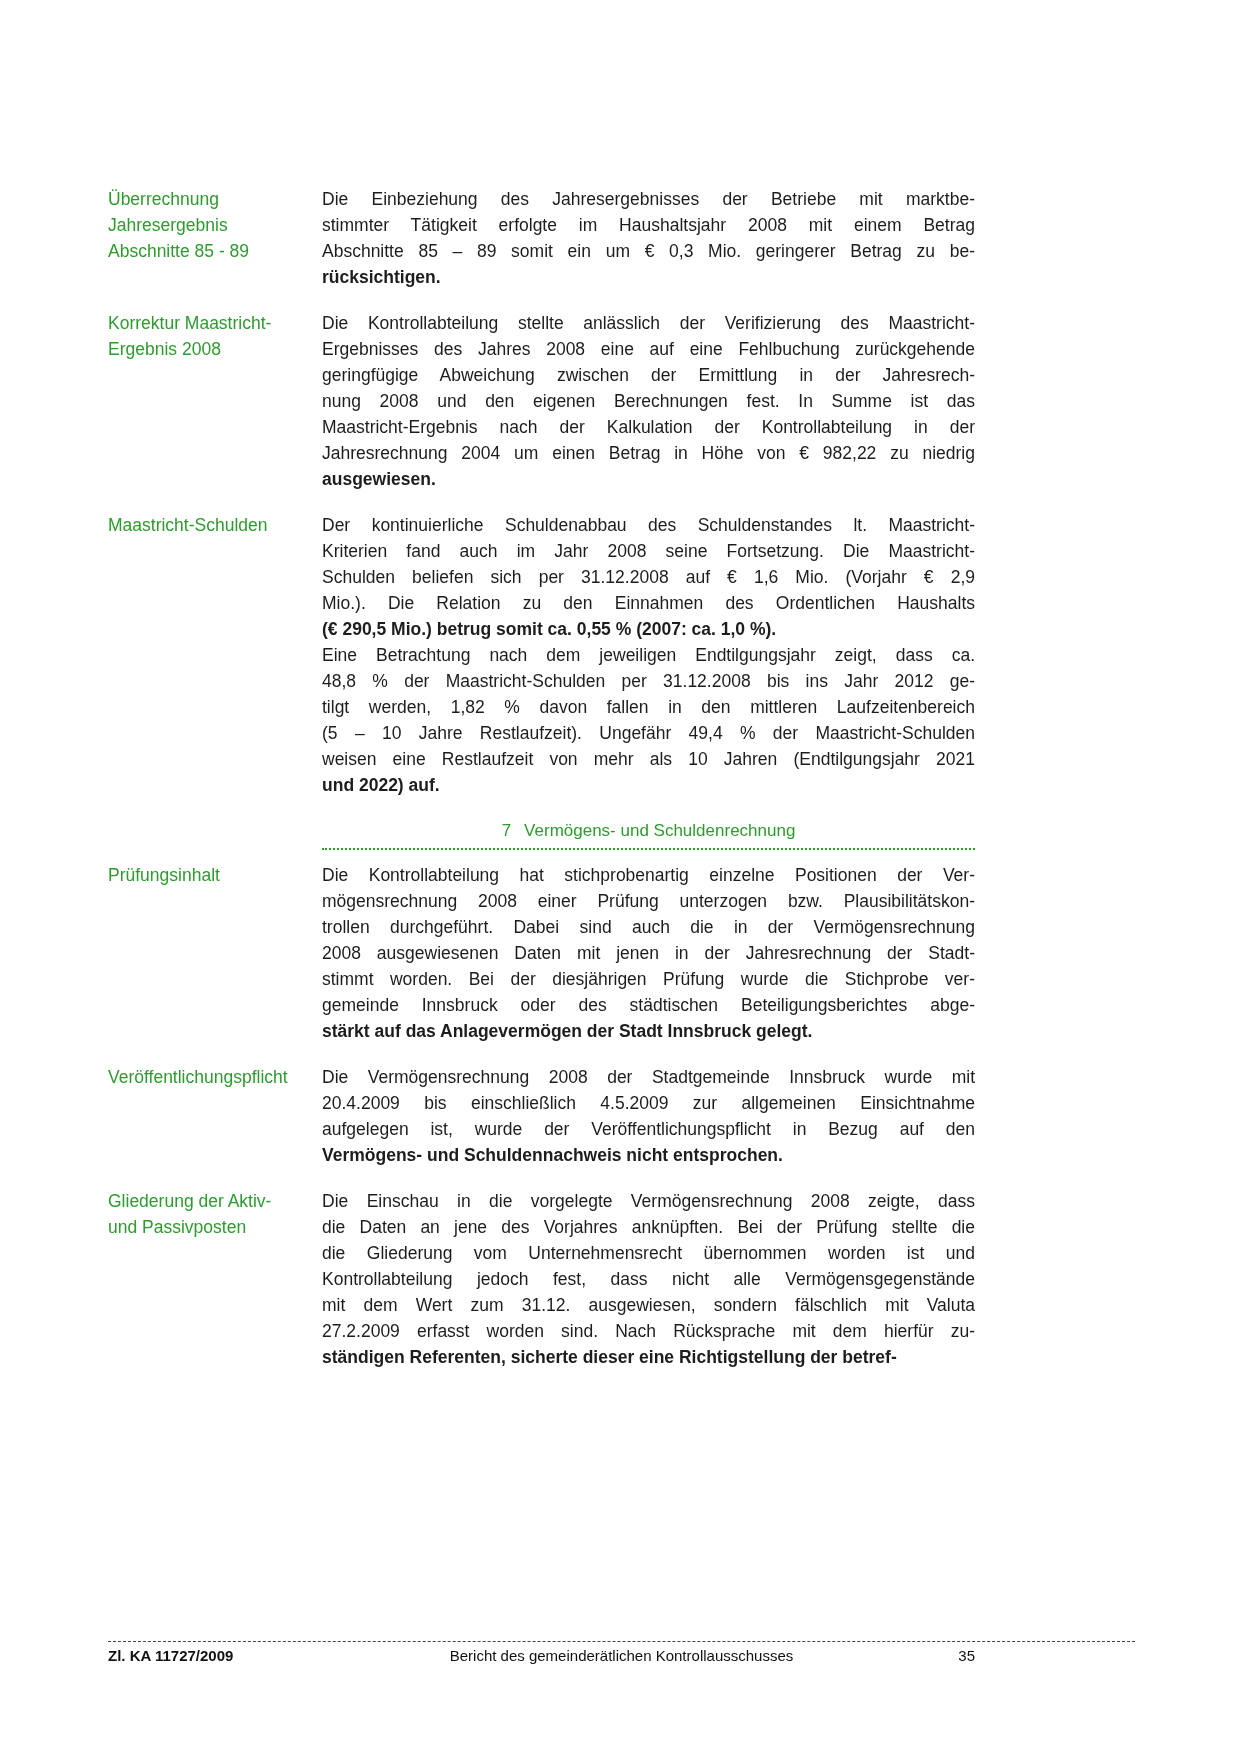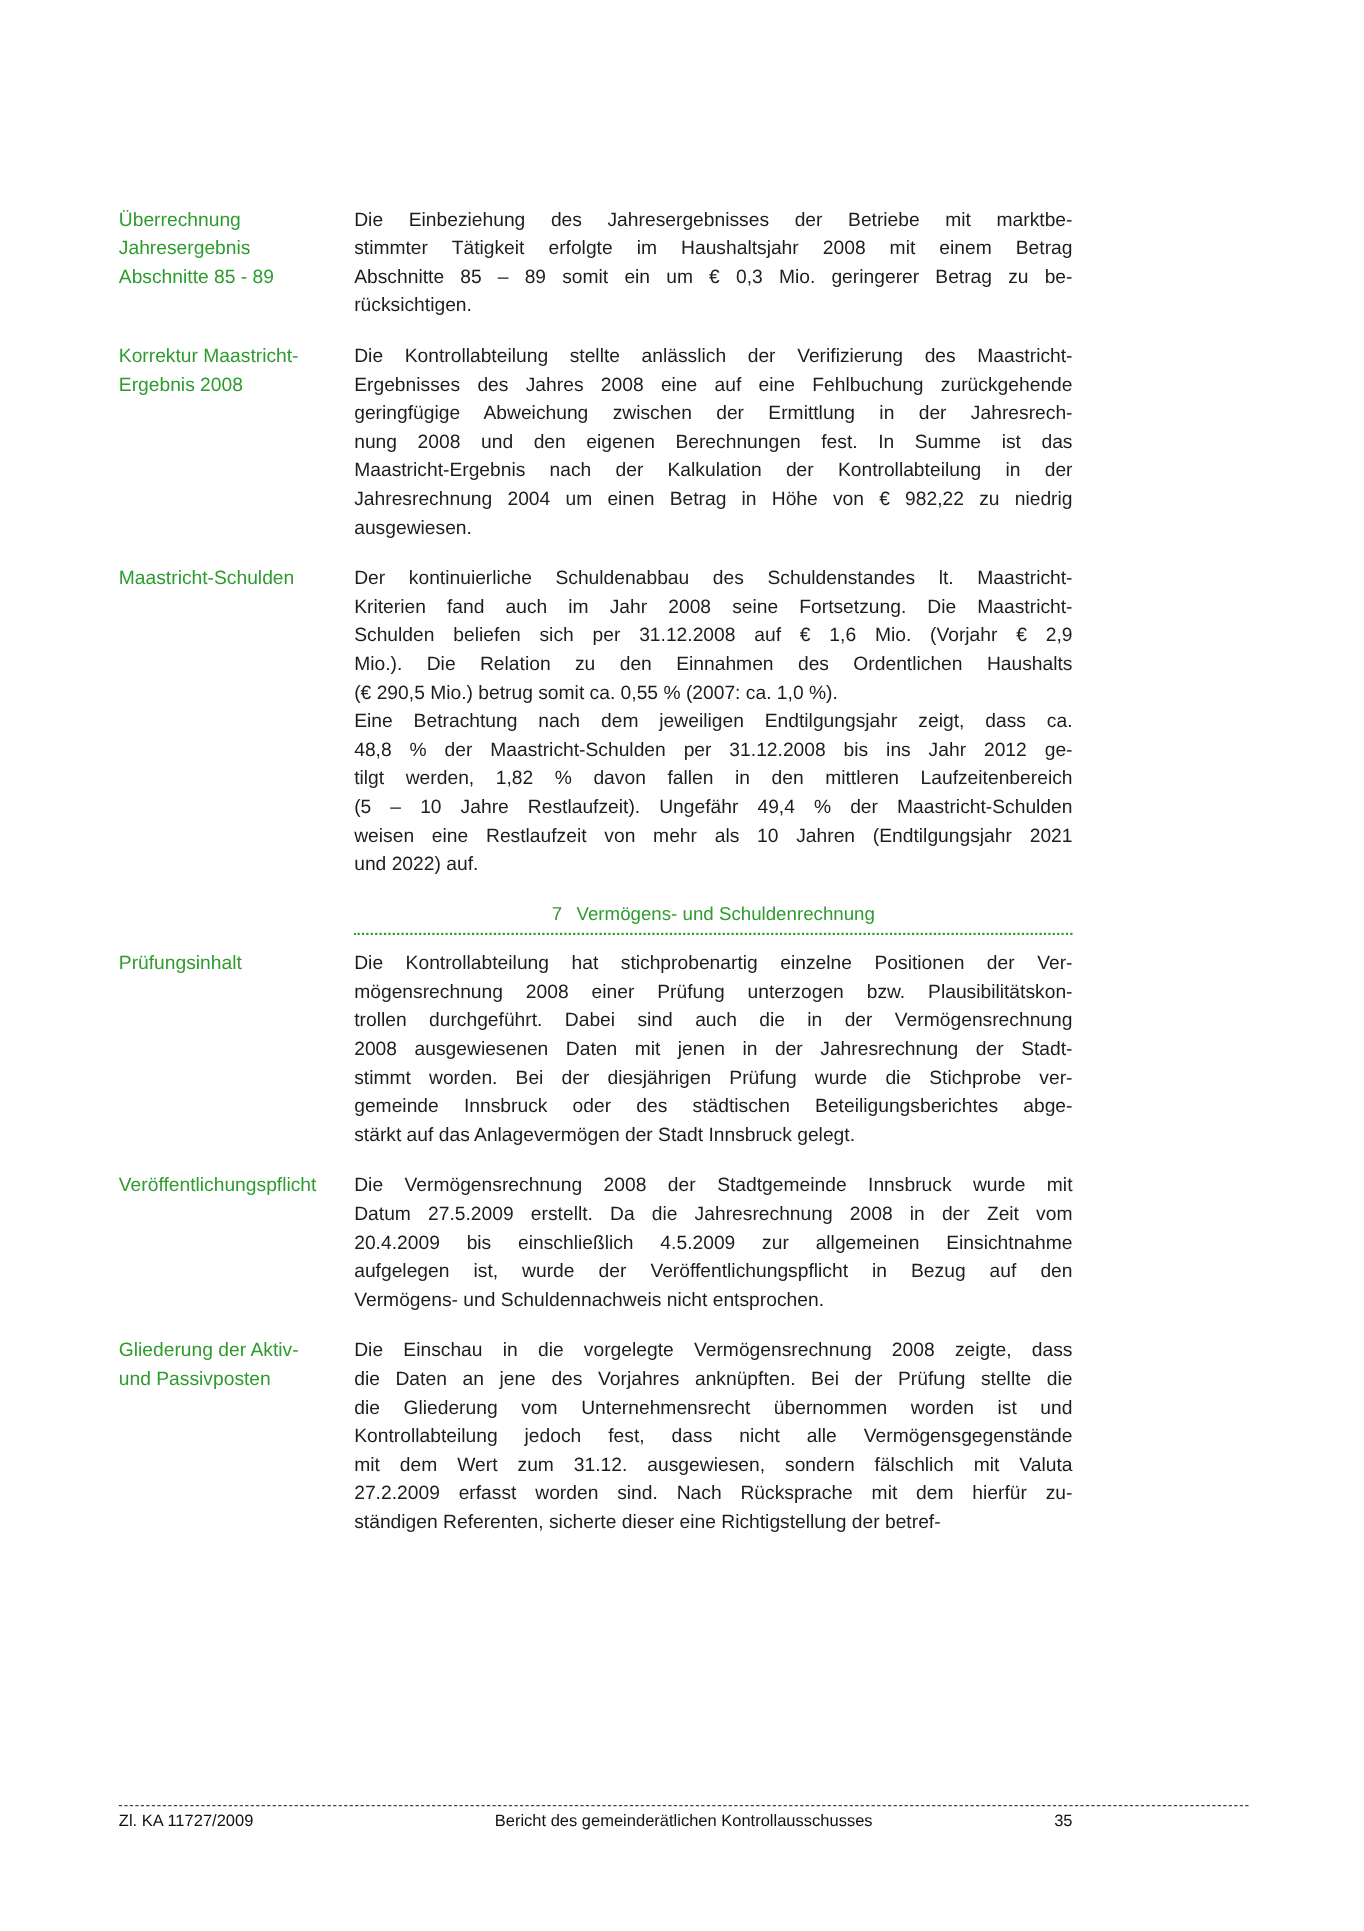--- a/index.html
+++ b/index.html
@@ -43,20 +43,21 @@
   }
   .body-line{
     text-align:justify;
     text-align-last:justify;
     text-justify:inter-word;
     height:26px;
     white-space:normal;
   }
   .body-line.last{
     text-align-last:left;
+    font-weight:bold;
   }
   .label-line{height:26px;}
   .heading-wrap{
     margin-top:6px;
     margin-bottom:12px;
   }
   .heading{
     text-align:center;
     color:var(--green);
     font-size:17px;
@@ -72,21 +73,21 @@
     width:1027px;
     border-top:1.5px dashed var(--rule);
   }
   .footer-text{
     position:relative;
     padding-top:5px;
     font-size:15px;
     color:#111;
     height:22px;
   }
-  .footer-left{position:absolute;left:0;top:5px;}
+  .footer-left{position:absolute;left:0;top:5px;font-weight:bold;}
   .footer-center{position:absolute;left:50%;top:5px;transform:translateX(-50%);}
   .footer-right{position:absolute;right:160px;top:5px;}
 </style>
 </head>
 <body>
 
 <div class="page">
   <main class="doc">
       <div class="row block">
         <div class="label-col">
@@ -153,21 +154,20 @@
           <div class="body-line">gemeinde Innsbruck oder des städtischen Beteiligungsberichtes abge-</div>
           <div class="body-line last">stärkt auf das Anlagevermögen der Stadt Innsbruck gelegt.</div>
         </div>
       </div>
       <div class="row block">
         <div class="label-col">
           <div class="label-line">Veröffentlichungspflicht</div>
         </div>
         <div class="text-col">
           <div class="body-line">Die Vermögensrechnung 2008 der Stadtgemeinde Innsbruck wurde mit</div>
-          <div class="body-line">Datum 27.5.2009 erstellt. Da die Jahresrechnung 2008 in der Zeit vom</div>
           <div class="body-line">20.4.2009 bis einschließlich 4.5.2009 zur allgemeinen Einsichtnahme</div>
           <div class="body-line">aufgelegen ist, wurde der Veröffentlichungspflicht in Bezug auf den</div>
           <div class="body-line last">Vermögens- und Schuldennachweis nicht entsprochen.</div>
         </div>
       </div>
       <div class="row block">
         <div class="label-col">
           <div class="label-line">Gliederung der Aktiv-</div>
           <div class="label-line">und Passivposten</div>
         </div>

